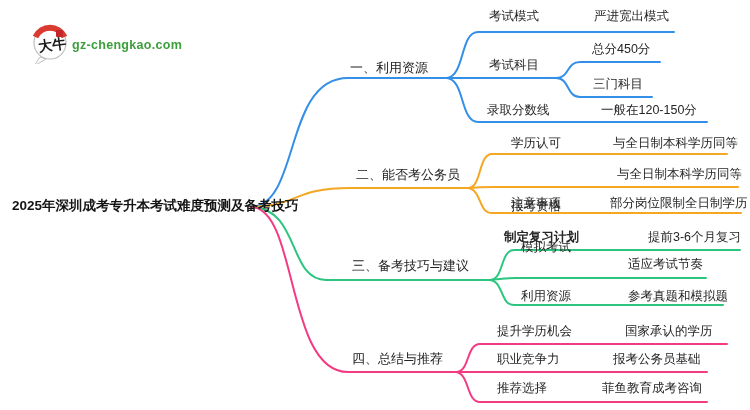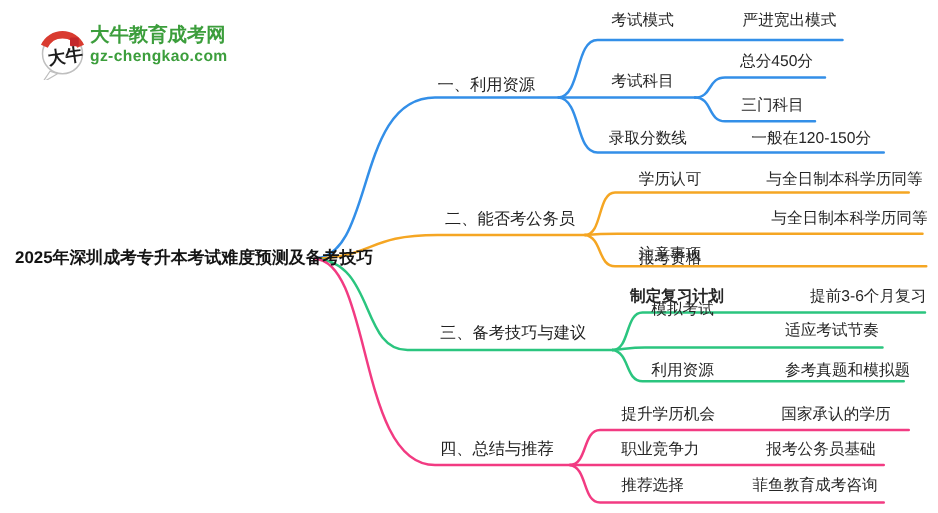--- a/index.html
+++ b/index.html
@@ -56,41 +56,41 @@
   </svg>
 
   <div class="logo">
     <svg class="mark" width="56" height="52" viewBox="0 0 56 52">
       <circle cx="36" cy="31" r="16" fill="#fff" stroke="#bfbfbf" stroke-width="1.2"></circle>
       <path d="M21.5,25 A16,16 0 0 1 50.5,25" stroke="#d93b30" stroke-width="6" fill="none"></path>
       <path d="M26,45 L20,54 L32,47 Z" fill="#fff" stroke="#bfbfbf" stroke-width="1"></path>
       <rect x="42" y="18" width="7" height="7" rx="1" fill="#c3272b"></rect>
       <text x="24" y="38" font-size="14" font-weight="bold" fill="#1c1c1c" transform="rotate(-8 36 31)">大牛</text>
     </svg>
-    <span class="brand">大牛教育成考网</span>
     <span class="domain">gz-chengkao.com</span>
   </div>
 
   <div class="center-title">2025年深圳成考专升本考试难度预测及备考技巧</div>
 
   <span class="node branch-label" style="left:350px;top:60px;">一、利用资源</span>
   <span class="node" style="left:489px;top:9px;">考试模式</span>
   <span class="node" style="left:594px;top:9px;">严进宽出模式</span>
   <span class="node" style="left:489px;top:58px;">考试科目</span>
   <span class="node" style="left:592px;top:42px;">总分450分</span>
   <span class="node" style="left:593px;top:77px;">三门科目</span>
   <span class="node" style="left:487px;top:103px;">录取分数线</span>
   <span class="node" style="left:601px;top:103px;">一般在120-150分</span>
 
   <span class="node branch-label" style="left:356px;top:167px;">二、能否考公务员</span>
   <span class="node" style="left:511px;top:136px;">学历认可</span>
   <span class="node" style="left:613px;top:136px;">与全日制本科学历同等</span>
   <span class="node" style="left:511px;top:167px;margin-top:32px;">报考资格</span>
   <span class="node" style="left:617px;top:167px;">与全日制本科学历同等</span>
   <span class="node" style="left:511px;top:196px;">注意事项</span>
+  <span class="node" style="left:610px;top:196px;">部分岗位限制全日制学历</span>
 
   <span class="node branch-label" style="left:352px;top:258px;">三、备考技巧与建议</span>
   <span class="node" style="left:504px;top:230px;font-weight:bold;">制定复习计划</span>
   <span class="node" style="left:648px;top:230px;">提前3-6个月复习</span>
   <span class="node" style="left:521px;top:240px;">模拟考试</span>
   <span class="node" style="left:628px;top:257px;">适应考试节奏</span>
   <span class="node" style="left:521px;top:289px;">利用资源</span>
   <span class="node branch-label" style="left:352px;top:351px;">四、总结与推荐</span>
 
   <span class="node" style="left:628px;top:289px;">参考真题和模拟题</span>

